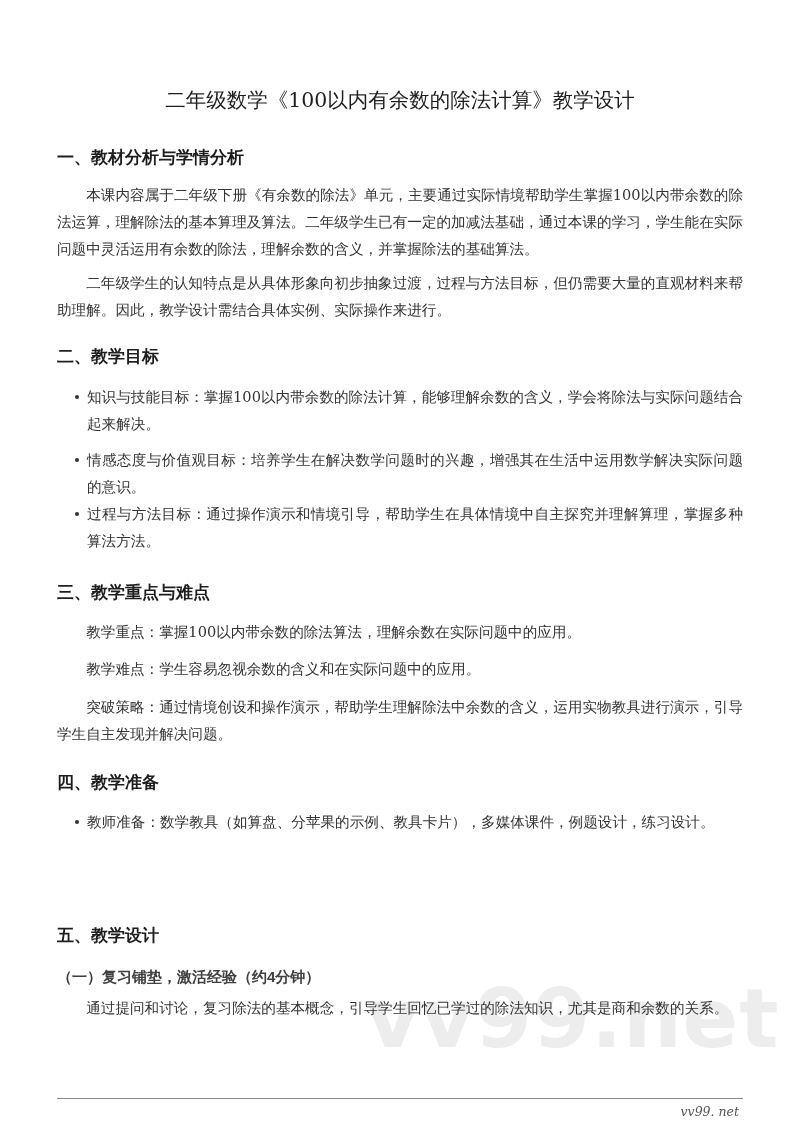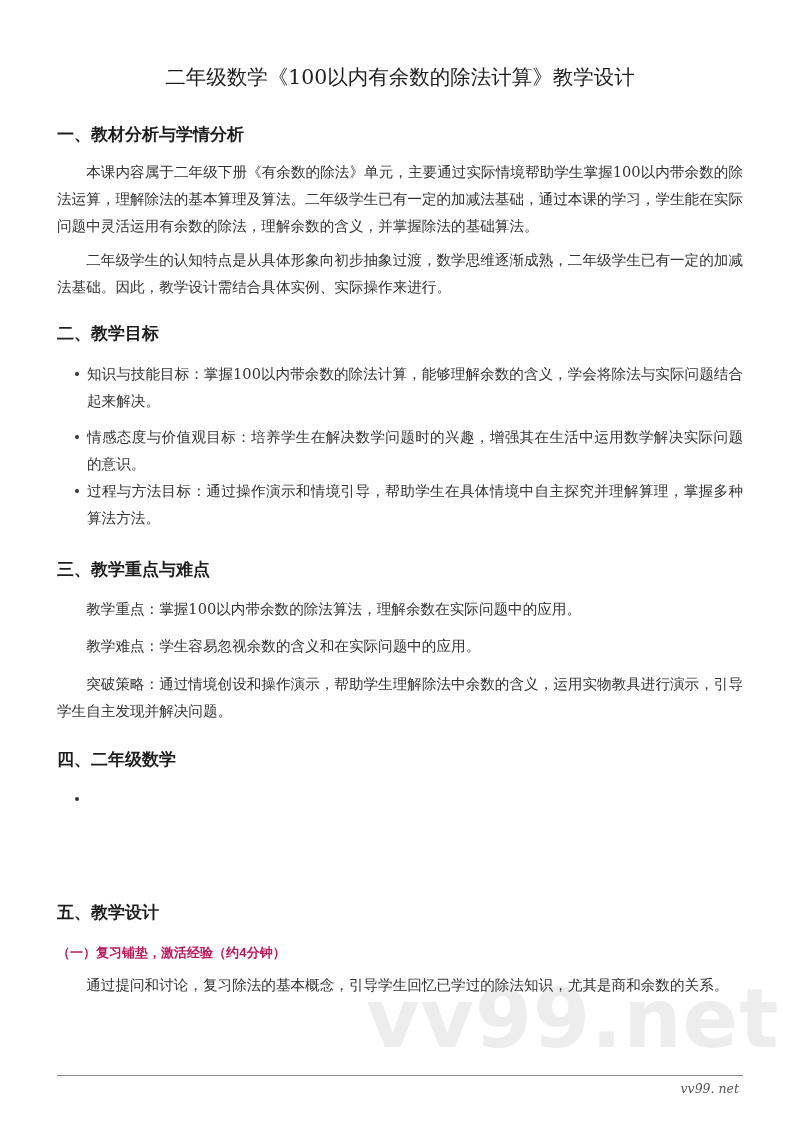--- a/index.html
+++ b/index.html
@@ -39,25 +39,25 @@
       font-size: 17px;
       line-height: 26px;
       font-weight: bold;
       color: #1e1e1e;
       font-family: "DejaVu Sans", "Liberation Sans", sans-serif;
       white-space: nowrap;
     }
     .sub-heading {
       position: absolute;
       left: 0;
-      font-size: 13px;
+      font-size: 15px;
       line-height: 24px;
       font-weight: bold;
-      color: #be185d;
-      font-family: Liberation Mono, monospace;
+      color: #404040;
+      font-family: Liberation Sans, sans-serif;
       white-space: nowrap;
     }
     .para {
       position: absolute;
       left: 0;
       width: 686px;
       font-size: 14.6px;
       line-height: 27px;
       text-indent: 2em;
       text-align: justify;
@@ -99,20 +99,21 @@
       line-height: 90px;
       color: #ededed;
       letter-spacing: 1px;
       white-space: nowrap;
       z-index: 0;
     }
     .content-layer {
       position: absolute;
       inset: 0;
       z-index: 1;
+      margin-top: 23px;
     }
     .footer-line {
       position: absolute;
       left: 57px;
       top: 1075px;
       width: 686px;
       height: 1px;
       background: #8a8a8a;
     }
     .footer-text {
@@ -131,21 +132,21 @@
 
 <div class="watermark">vv99.net</div>
 
 <div class="content-layer">
   <div class="page">
 
     <div class="doc-title">二年级数学《100以内有余数的除法计算》教学设计</div>
 
     <div class="section-heading" style="top:121px;">一、教材分析与学情分析</div>
     <p class="para" style="top:158px;">本课内容属于二年级下册《有余数的除法》单元，主要通过实际情境帮助学生掌握100以内带余数的除法运算，理解除法的基本算理及算法。二年级学生已有一定的加减法基础，通过本课的学习，学生能在实际问题中灵活运用有余数的除法，理解余数的含义，并掌握除法的基础算法。</p>
-    <p class="para" style="top:246px;">二年级学生的认知特点是从具体形象向初步抽象过渡，数学思维逐渐成熟，二年级学生已有一定的加减法基础。因此，教学设计需结合具体实例、实际操作来进行。</p>
+    <p class="para" style="top:246px;">二年级学生的认知特点是从具体形象向初步抽象过渡，过程与方法目标，但仍需要大量的直观材料来帮助理解。因此，教学设计需结合具体实例、实际操作来进行。</p>
 
     <div class="section-heading" style="top:320px;">二、教学目标</div>
     <ul class="bullet-list" style="top:360px;">
       <li class="bullet-item" style="margin-bottom:9px;">
         <span class="bullet-dot"></span>
         <span>知识与技能目标：掌握100以内带余数的除法计算，能够理解余数的含义，学会将除法与实际问题结合起来解决。</span>
       </li>
       <li class="bullet-item">
         <span class="bullet-dot"></span>
         <span>情感态度与价值观目标：培养学生在解决数学问题时的兴趣，增强其在生活中运用数学解决实际问题的意识。</span>
@@ -154,24 +155,25 @@
         <span class="bullet-dot"></span>
         <span>过程与方法目标：通过操作演示和情境引导，帮助学生在具体情境中自主探究并理解算理，掌握多种算法方法。</span>
       </li>
     </ul>
 
     <div class="section-heading" style="top:556px;">三、教学重点与难点</div>
     <p class="para" style="top:595px;">教学重点：掌握100以内带余数的除法算法，理解余数在实际问题中的应用。</p>
     <p class="para" style="top:632px;">教学难点：学生容易忽视余数的含义和在实际问题中的应用。</p>
     <p class="para" style="top:670px;">突破策略：通过情境创设和操作演示，帮助学生理解除法中余数的含义，运用实物教具进行演示，引导学生自主发现并解决问题。</p>
 
-    <div class="section-heading" style="top:746px;">四、二年级数学</div>
+    <div class="section-heading" style="top:746px;">四、教学准备</div>
     <ul class="bullet-list" style="top:785px;">
       <li class="bullet-item" style="margin-bottom:9px;">
         <span class="bullet-dot"></span>
+        <span>教师准备：数学教具（如算盘、分苹果的示例、教具卡片），多媒体课件，例题设计，练习设计。</span>
       </li>
     </ul>
 
     <div class="section-heading" style="top:899px;">五、教学设计</div>
     <div class="sub-heading" style="top:942px;">（一）复习铺垫，激活经验（约4分钟）</div>
     <p class="para" style="top:971px;">通过提问和讨论，复习除法的基本概念，引导学生回忆已学过的除法知识，尤其是商和余数的关系。</p>
 
   </div>
 
   <div class="footer-line"></div>

